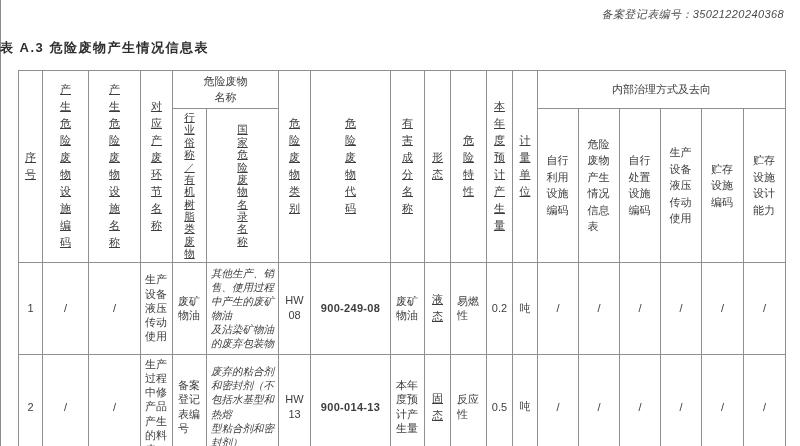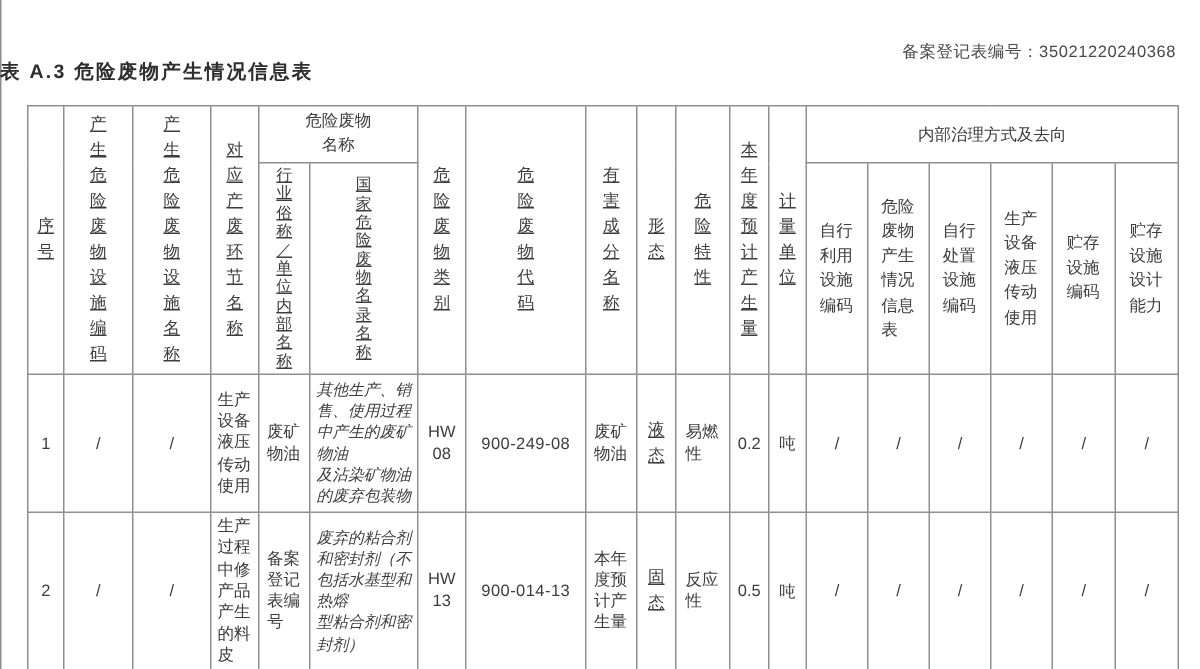--- a/index.html
+++ b/index.html
@@ -2,21 +2,21 @@
 <html><head>
 <meta charset="utf-8">
 <style>
   html,body{margin:0;padding:0;}
   body{
     width:800px;height:446px;position:relative;background:#ffffff;
     font-family:"Liberation Sans", sans-serif;color:#3d3d3d;overflow:hidden;
   }
   .edge-left{position:absolute;left:0;top:0;width:1px;height:446px;background:#8c8c8c;}
   .reg{
-    position:absolute;top:27px;right:16px;font-size:11px;color:#4a4a4a;letter-spacing:0.4px;
+    position:absolute;top:7px;right:16px;font-size:11px;color:#4a4a4a;letter-spacing:0.4px;font-style:italic;
   }
   .title{
     position:absolute;top:39px;left:0;width:100%;
     font-size:13px;font-weight:bold;color:#2e2e2e;letter-spacing:1.5px;
   }
   table.form{
     position:absolute;top:70px;left:18px;width:767px;
     border-collapse:collapse;table-layout:fixed;
   }
   th,td{
@@ -28,21 +28,21 @@
   tr.r1{height:87px;}
   tr.r2{height:93px;}
   .v1{width:1.05em;margin:0 auto;word-break:break-all;line-height:1.55;text-decoration:underline;}
   .h-sub .v1{line-height:1.18;font-size:10.5px;}
   .v2{width:2.1em;margin:0 auto;word-break:break-all;line-height:1.3;text-align:left;}
   .h-sub .v2{line-height:1.5;}
   .gwrap{width:4.6em;margin:0 auto;word-break:break-all;line-height:1.4;}
   td.name-cell{text-align:left;padding:3px 4px;font-style:italic;}
   .catalog{font-size:10.5px;line-height:1.35;white-space:pre-line;word-break:break-all;}
   .pre{white-space:pre-line;line-height:1.35;}
-  .num{letter-spacing:0.3px;}
+  .num{letter-spacing:0.3px;font-weight:bold;}
 </style>
 </head>
 <body>
 
 <div class="edge-left"></div>
 
 <div class="reg">备案登记表编号：35021220240368</div>
 <div class="title">表 A.3 危险废物产生情况信息表</div>
 
 <table class="form">
@@ -102,21 +102,21 @@
       <th rowspan="2">
           <div class="v1">本年度预计产生量</div>
         </th>
       <th rowspan="2">
           <div class="v1">计量单位</div>
         </th>
       <th colspan="6">内部治理方式及去向</th>
     </tr>
     <tr class="h-sub">
       <th>
-          <div class="v1">行业俗称／单位内部名称</div>
+          <div class="v1">行业俗称／有机树脂类废物</div>
         </th>
       <th>
           <div class="v1">国家危险废物名录名称</div>
         </th>
       <th>
           <div class="v2">自行利用设施编码</div>
         </th>
       <th>
           <div class="v2">危险废物产生情况信息表</div>
         </th>

